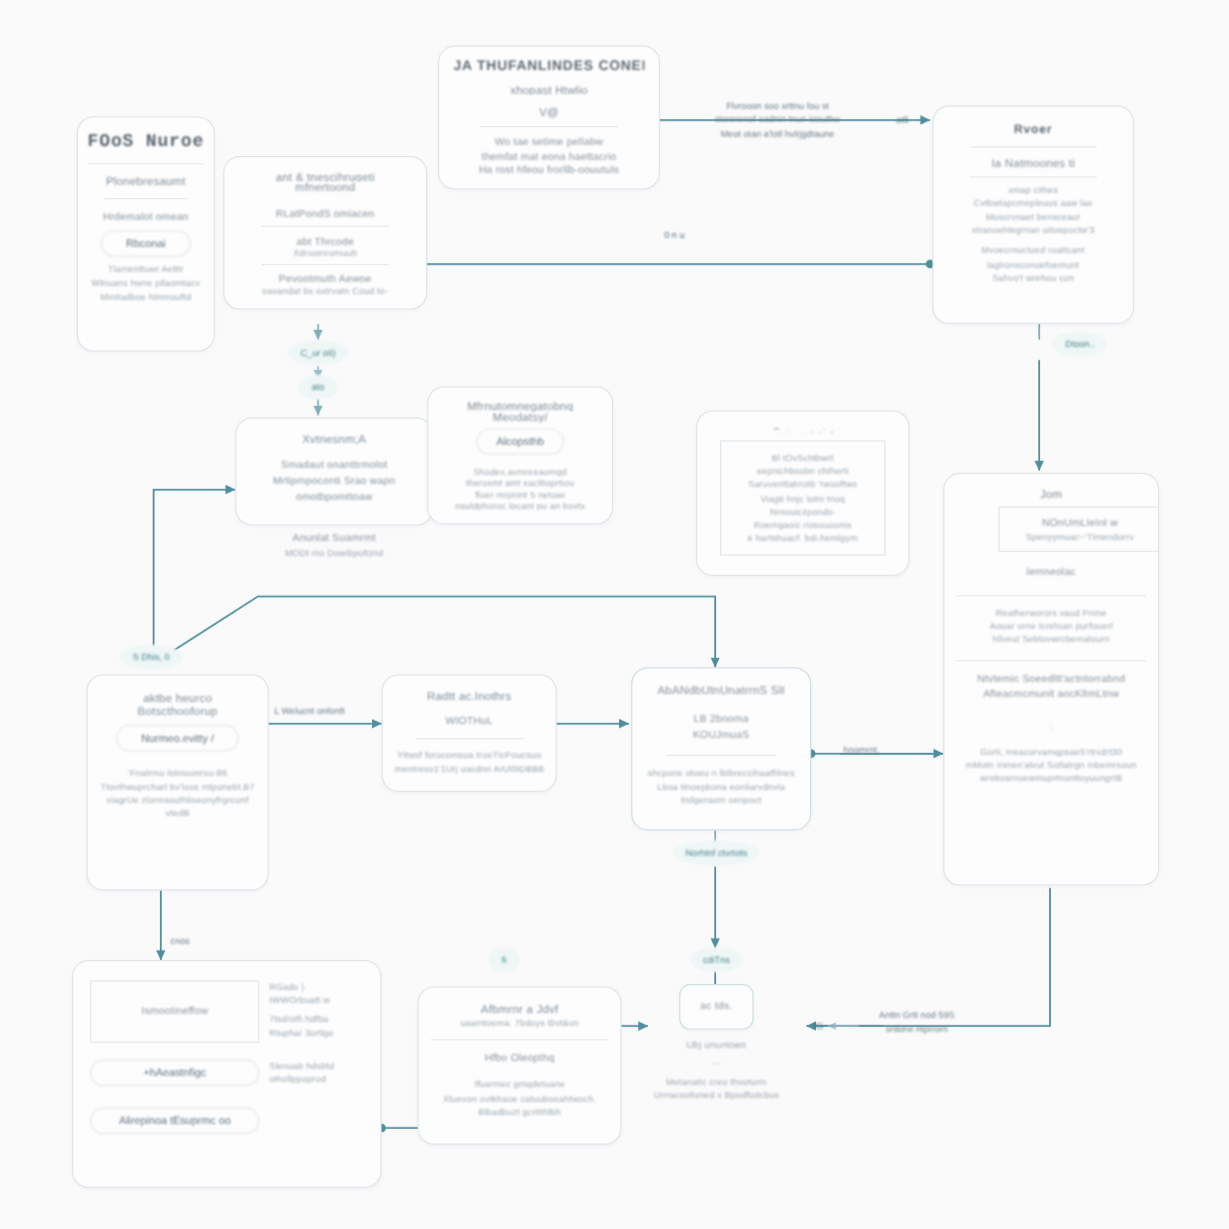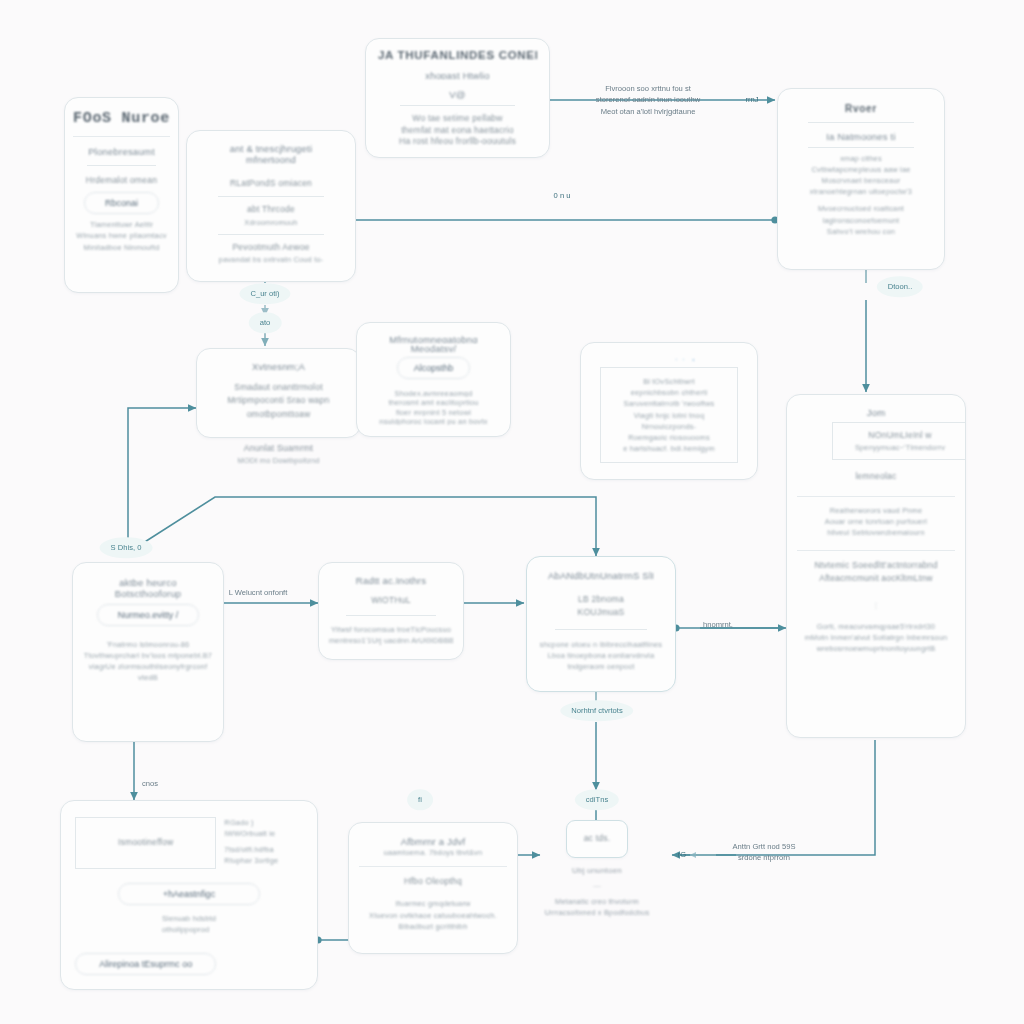--- a/index.html
+++ b/index.html
@@ -181,21 +181,21 @@
     <div class="rule full" style="margin:9px 0;"></div>
     <div class="t sub">Plonebresaumt</div>
     <div class="rule" style="margin:8px 0;"></div>
     <div class="t body">Hrdemalot omean</div>
     <div class="pill wide">Rbconai</div>
     <div class="t tiny" style="margin-top:0;">Tlamenttuwr Aelttr</div>
     <div class="t tiny">Wlnuans hwne pllaomtacv</div>
     <div class="t tiny">Minitadboe Ninmouftd</div>
   </div>
 
-  <div class="card" style="left:186px; top:130px; width:170px; height:152px; padding:12px 10px;">
+  <div class="card" style="left:186px; top:130px; width:170px; height:128px; padding:12px 10px;">
     <div class="t sub">ant &amp; tnescjhrugeti</div>
     <div class="t sub">mfnertoond</div>
     <div class="t body" style="margin-top:12px;">RLatPondS omiacen</div>
     <div class="rule" style="margin:6px 0;"></div>
     <div class="t body">abt Thrcode</div>
     <div class="t tiny">Xdroomromuuh</div>
     <div class="rule" style="margin:6px 0;"></div>
     <div class="t body">Pevootmuth Aewoe</div>
     <div class="t tiny">pavandat bs oxtrvatn Coud to-</div>
   </div>
@@ -302,21 +302,21 @@
       <div class="boxlet" style="width:62%; margin:0; text-align:center; padding:18px 8px; height:52px;">
         <div class="t body">Ismootineffow</div>
       </div>
       <div style="flex:1;">
         <div class="t tiny" style="text-align:left;">RGado )</div>
         <div class="t tiny" style="text-align:left;">IWWOrbuatt ie</div>
         <div class="t tiny" style="text-align:left; margin-top:5px;">7tsd/otfi.hdfba</div>
         <div class="t tiny" style="text-align:left;">Rtuphar 3ortlge</div>
       </div>
     </div>
-    <div style="display:flex; gap:8px; align-items:center; margin-top:14px;flex-direction:column;">
+    <div style="display:flex; gap:8px; align-items:center; margin-top:14px;">
       <div class="pill" style="width:62%; margin:0;">+hAeastnfigc</div>
       <div style="flex:1;">
         <div class="t tiny" style="text-align:left;">Slenuab hdsbtd</div>
         <div class="t tiny" style="text-align:left;">othollppoprod</div>
       </div>
     </div>
     <div style="display:flex; gap:8px; align-items:center; margin-top:18px;">
       <div class="pill" style="width:62%; margin:0;">Alirepinoa tEsuprmc oo</div>
     </div>
   </div>
@@ -340,21 +340,21 @@
     <div class="t tiny">Metanatic creo thvoturm</div>
     <div class="t tiny">Urrracsoltxned x Bpodfodcbus</div>
   </div>
 
   <div class="elabel bare" style="left:648px; top:100px;">
     <div>Flvrooon soo xrttnu fou st</div>
     <div>storerenof oadnin tnun ioouthw</div>
     <div>Meot otan a'lotl hvlrjgdtaune</div>
   </div>
 
-  <div class="elabel dark" style="left:752px; top:100px;">rrnJ</div>
+  <div class="elabel dark" style="left:752px; top:100px;">otfi</div>
 
   <div class="elabel dark" style="left:562px; top:196px;text-align:center;">0 n u</div>
 
   <div class="elabel oval" style="left:265px; top:294px;">C_ur oti)</div>
   <div class="elabel oval" style="left:265px; top:323px;">ato</div>
 
   <div class="elabel oval" style="left:900px; top:287px;">Dtoon..</div>
 
   <div class="elabel oval" style="left:126px; top:548px;">S Dhis, 0</div>
 

